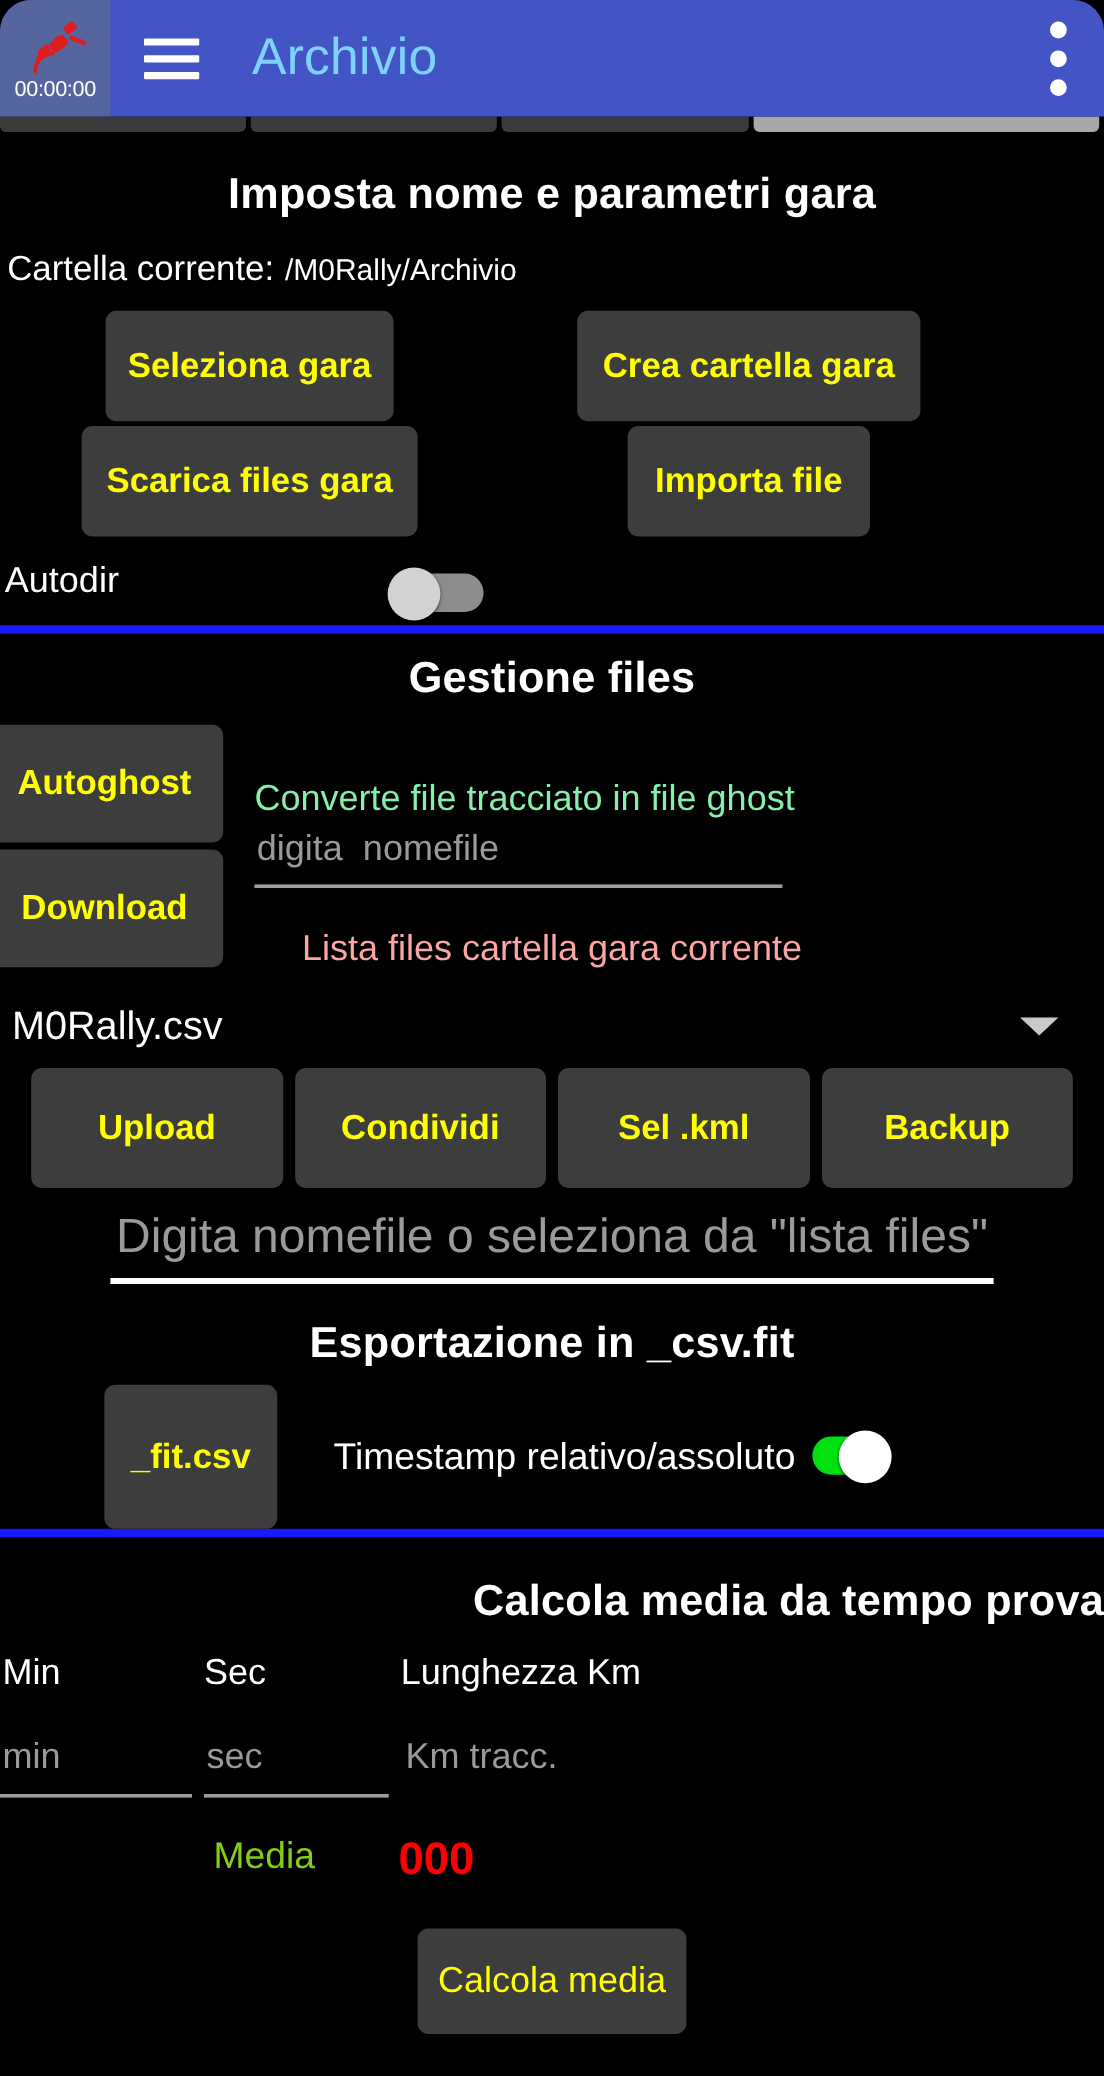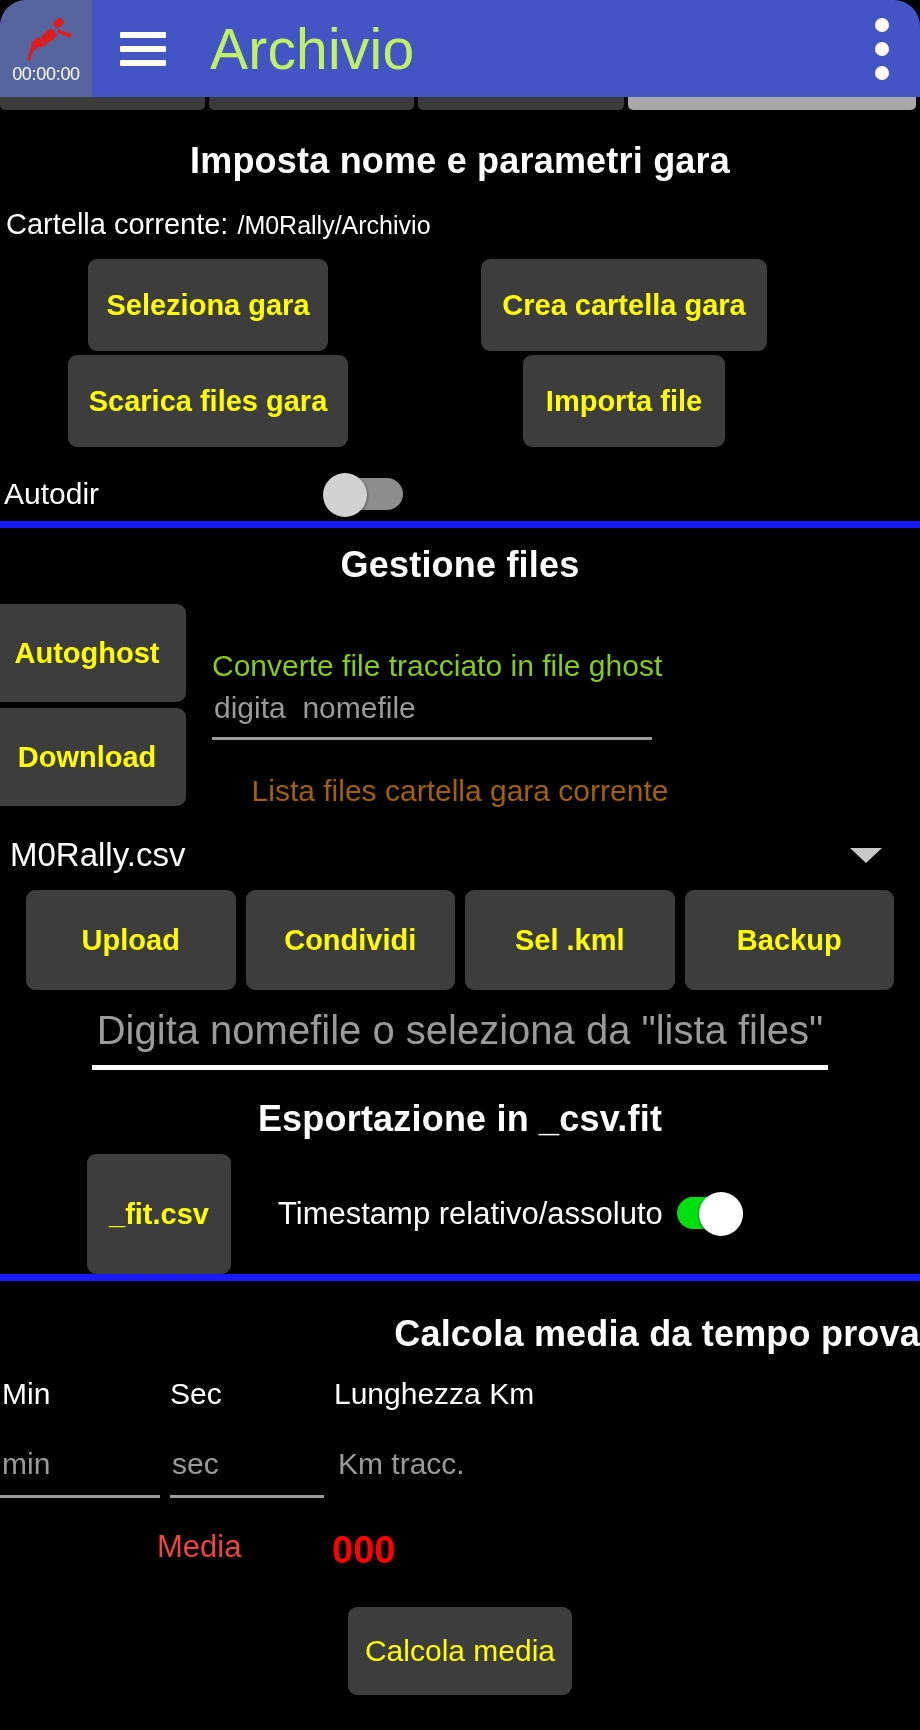--- a/index.html
+++ b/index.html
@@ -63,23 +63,23 @@
   }
   .hamburger span {
     display: block;
     height: 6px;
     width: 100%;
     background: #ffffff;
     border-radius: 1px;
   }
   .appbar-title {
     margin-left: 44px;
-    font-size: 57px;
+    font-size: 43px;
     font-weight: 400;
-    color: #bef264;
+    color: #7dd3fc;
     letter-spacing: 0.2px;
     white-space: nowrap;
   }
   .overflow-menu {
     position: absolute;
     right: 30px;
     top: 50%;
     transform: translateY(-50%);
     width: 16px;
     height: 62px;
@@ -168,21 +168,20 @@
   .btn-seleziona { position: absolute; left: 88px;  top: 0;   width: 240px; height: 92px; }
   .btn-crea      { position: absolute; left: 481px; top: 0;   width: 286px; height: 92px; }
   .btn-scarica   { position: absolute; left: 68px;  top: 96px; width: 280px; height: 92px; }
   .btn-importa   { position: absolute; left: 523px; top: 96px; width: 202px; height: 92px; }
 
   .autodir-row {
     margin-top: 38px;
     height: 54px;
     position: relative;
     display: flex;
-    align-items: center;
   }
   .autodir-label {
     font-size: 30px;
     color: #ffffff;
     padding-left: 4px;
   }
   .switch {
     position: absolute;
     width: 82px;
     height: 40px;
@@ -224,21 +223,21 @@
     width: 198px;
     height: 98px;
     border-radius: 9px;
   }
   .side-btn.second { margin-top: 6px; }
 
   .ghost-desc {
     margin-left: 212px;
     padding-top: 63px;
     font-size: 30px;
-    color: #84cc16;
+    color: #86efac;
     height: 97px;
     box-sizing: border-box;
   }
   .dl-field-wrap {
     margin-left: 212px;
     padding-top: 8px;
     width: 438px;
   }
   .underline-input {
     font-size: 30px;
@@ -250,21 +249,21 @@
     width: 100%;
     padding: 0 0 12px 2px;
     font-family: "Liberation Sans", sans-serif;
   }
   .underline-input::placeholder { color: #9a9a9a; opacity: 1; }
 
   .lista-label {
     margin-top: 34px;
     text-align: center;
     font-size: 30px;
-    color: #a16207;
+    color: #fca5a5;
   }
   .dropdown {
     margin-top: 20px;
     height: 54px;
     display: flex;
     align-items: center;
     justify-content: space-between;
     padding: 0 38px 0 10px;
     cursor: pointer;
   }
@@ -361,23 +360,23 @@
   .inp-sec { left: 170px; width: 152px; border-bottom: 3px solid #9c9c9c; }
   .inp-km  { left: 336px; width: 250px; }
 
   .media-row {
     margin-top: 24px;
     position: relative;
     height: 56px;
   }
   .media-label {
     position: absolute;
-    left: 157px;
+    left: 178px;
     font-size: 31px;
-    color: #ef4444;
+    color: #84cc16;
   }
   .media-value {
     position: absolute;
     left: 332px;
     font-size: 38px;
     font-weight: bold;
     color: #ff0000;
   }
   .calc-row {
     margin-top: 22px;

